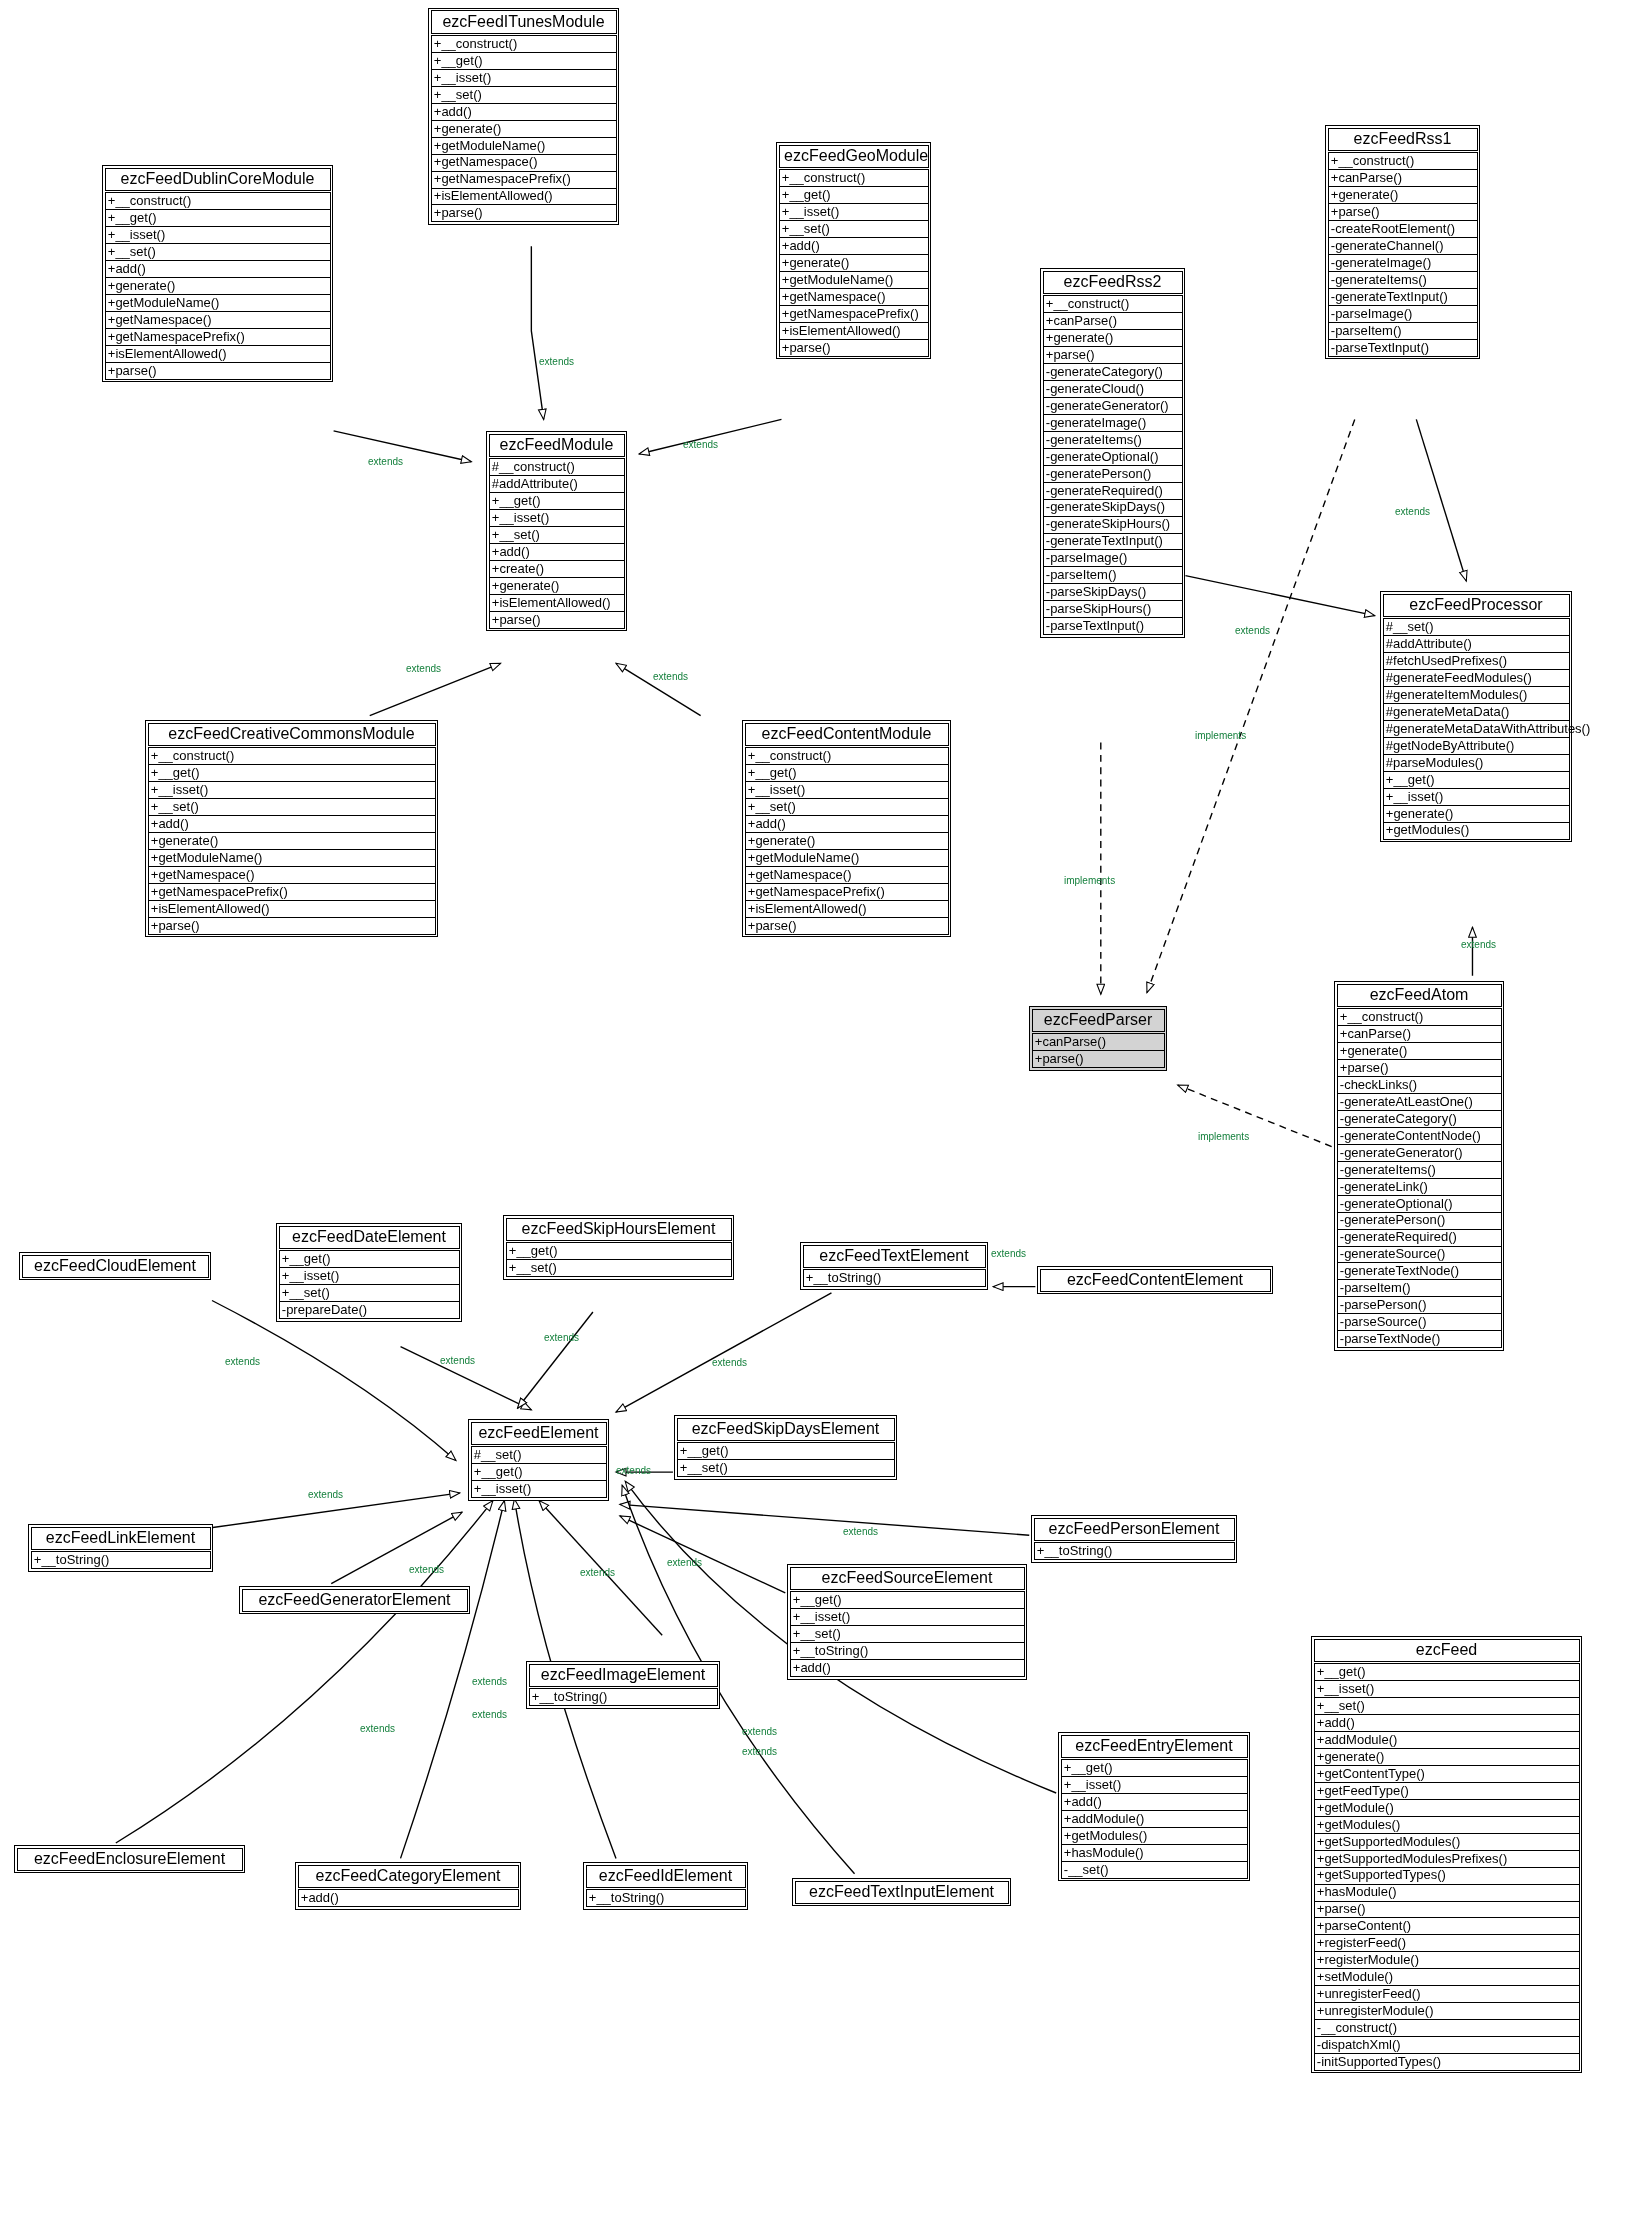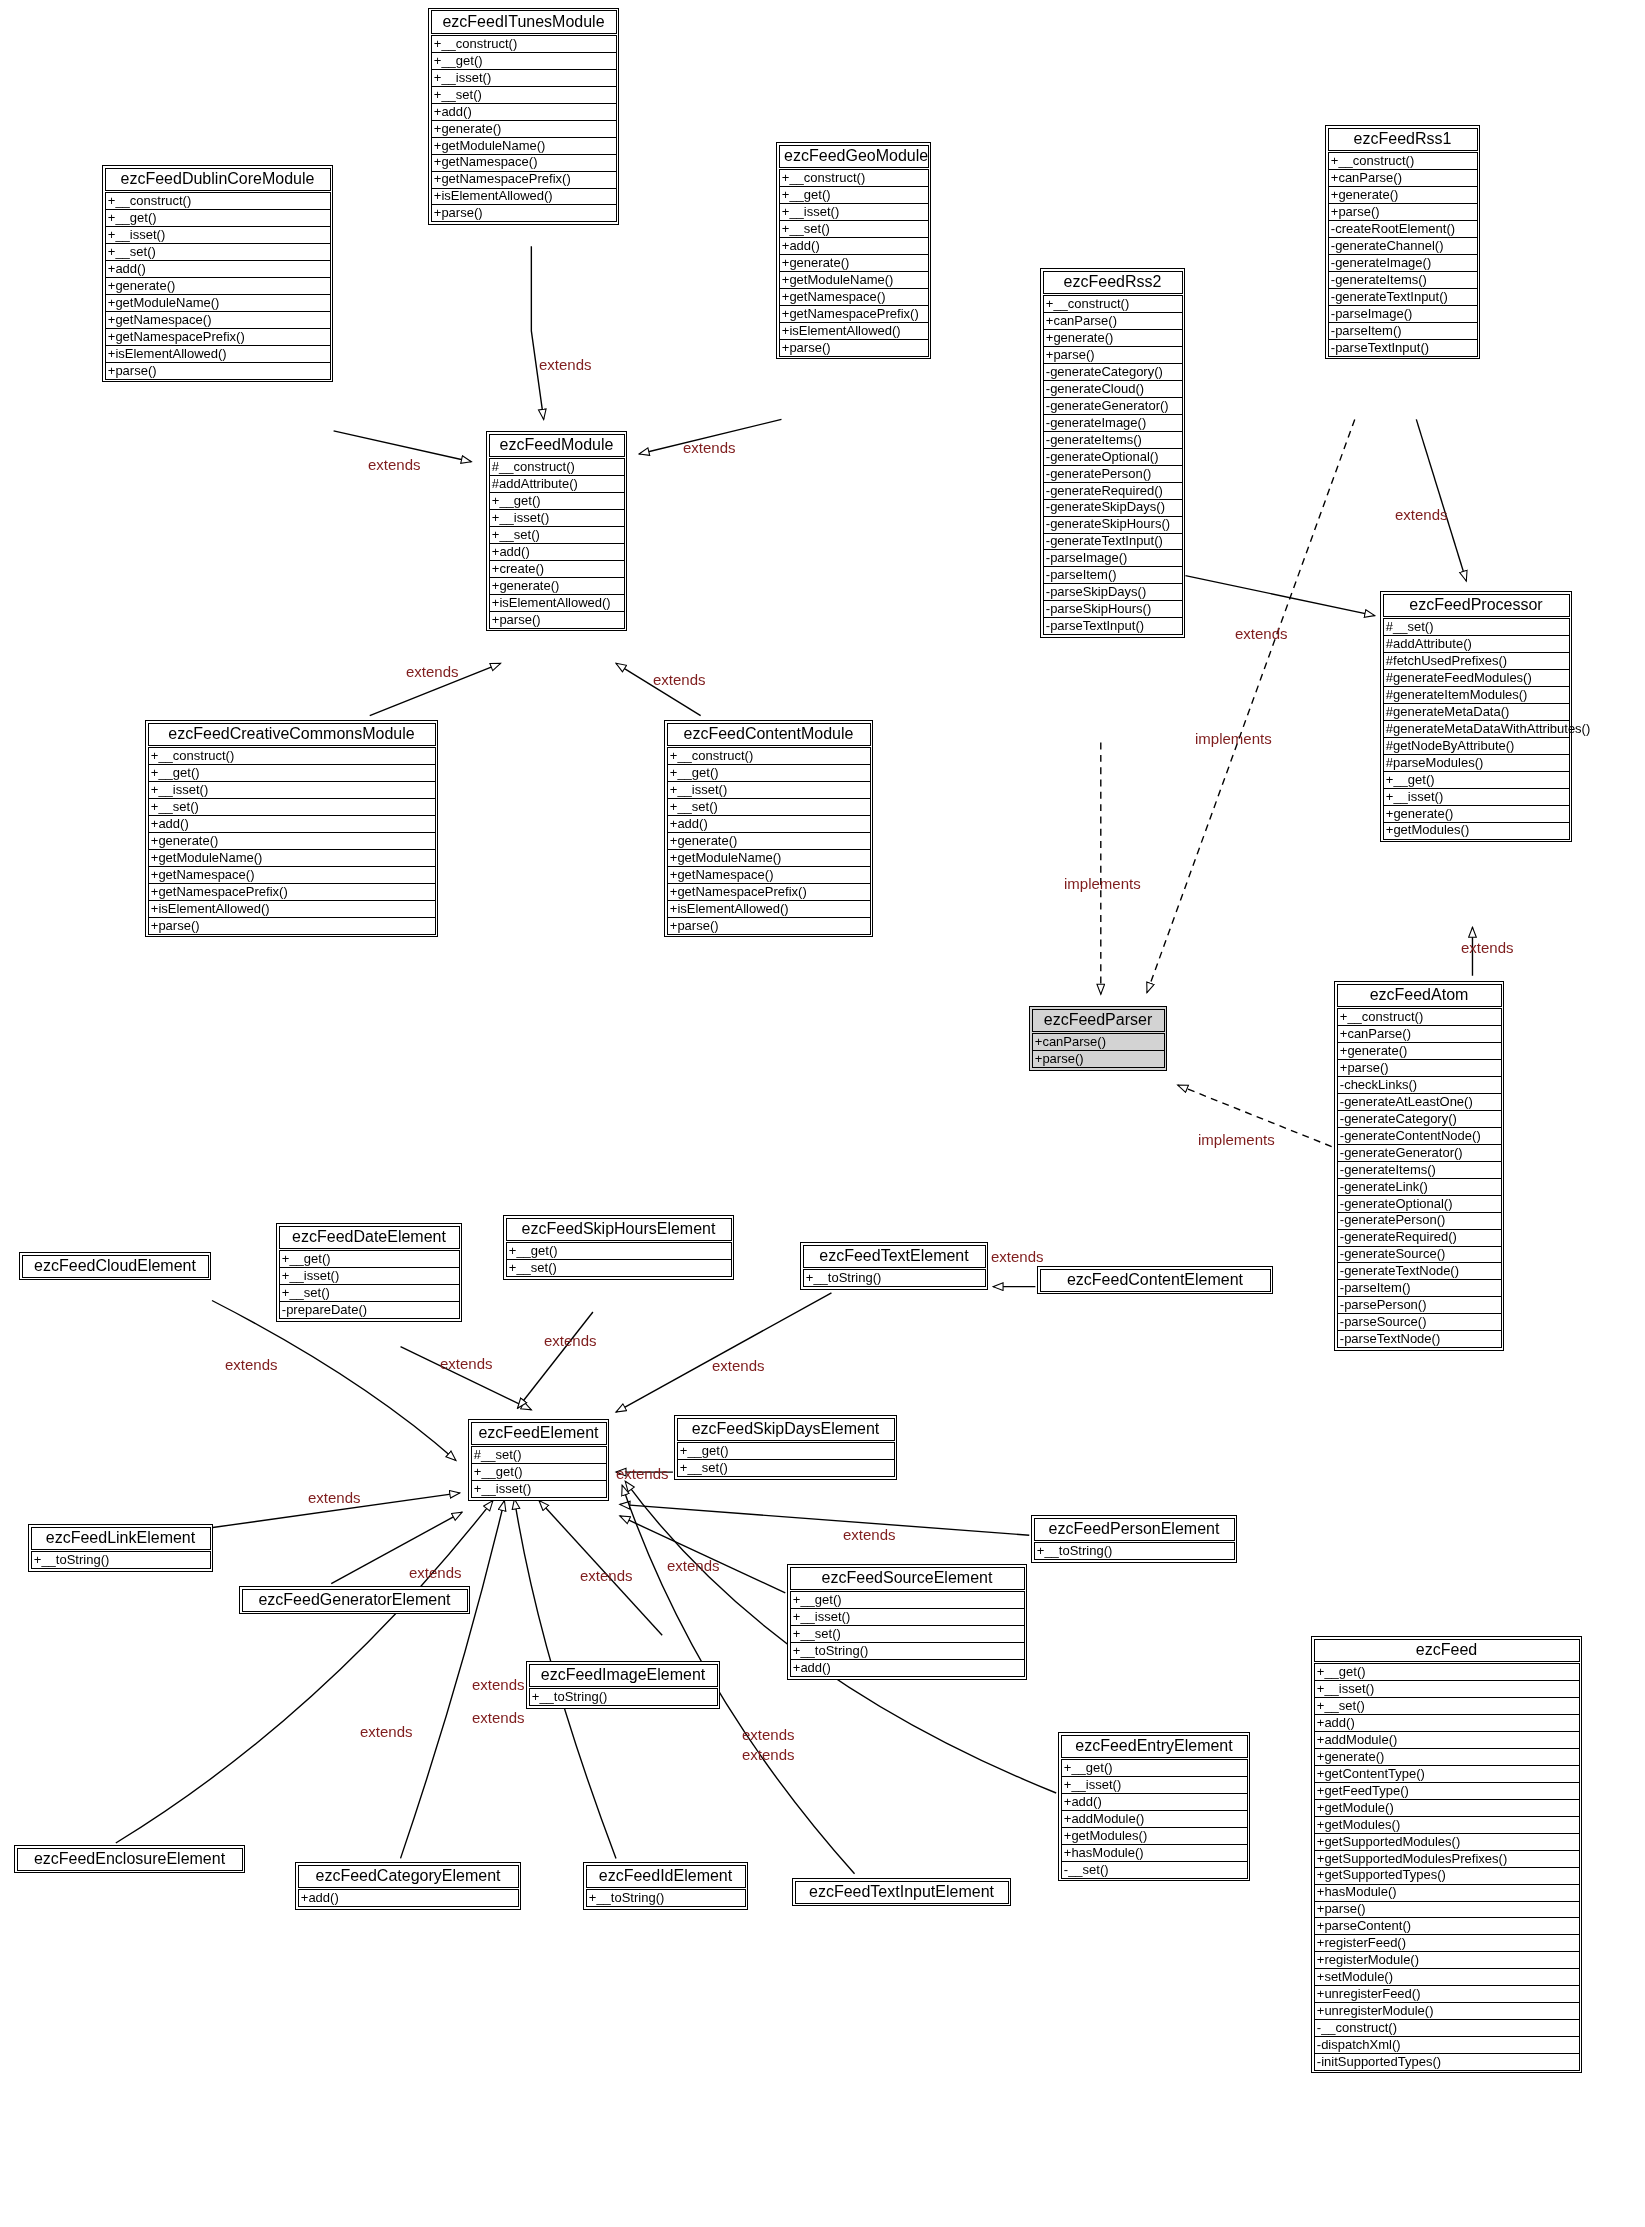--- a/index.html
+++ b/index.html
@@ -43,22 +43,22 @@
     font-size: 13px;
     line-height: 1.05;
     padding: 0.8px 2.3px 1.5px 2.3px;
     background: #fff;
     white-space: nowrap;
     box-sizing: border-box;
   }
   .cls-member.first { border-top: 0.8px solid #000; margin-top: 1.5px; }
   .edge-label {
     position: absolute;
-    font-size: 15px;
-    color: #7f1d1d;
+    font-size: 10px;
+    color: #15803d;
     white-space: nowrap;
     z-index: 6;
     background: transparent;
   }
   svg.edges {
     position: absolute;
     left: 0; top: 0;
     width: 1646px;
     height: 2227px;
     z-index: 1;
@@ -230,21 +230,21 @@
         <div class="cls-member">+__isset()</div>
         <div class="cls-member">+__set()</div>
         <div class="cls-member">+add()</div>
         <div class="cls-member">+generate()</div>
         <div class="cls-member">+getModuleName()</div>
         <div class="cls-member">+getNamespace()</div>
         <div class="cls-member">+getNamespacePrefix()</div>
         <div class="cls-member">+isElementAllowed()</div>
         <div class="cls-member">+parse()</div>
       </div>
-      <div class="uml-class" style="left: 664px; top: 720px; width: 209px;">
+      <div class="uml-class" style="left: 742px; top: 720px; width: 209px;">
         <div class="cls-name">ezcFeedContentModule</div>
         <div class="cls-member first">+__construct()</div>
         <div class="cls-member">+__get()</div>
         <div class="cls-member">+__isset()</div>
         <div class="cls-member">+__set()</div>
         <div class="cls-member">+add()</div>
         <div class="cls-member">+generate()</div>
         <div class="cls-member">+getModuleName()</div>
         <div class="cls-member">+getNamespace()</div>
         <div class="cls-member">+getNamespacePrefix()</div>

